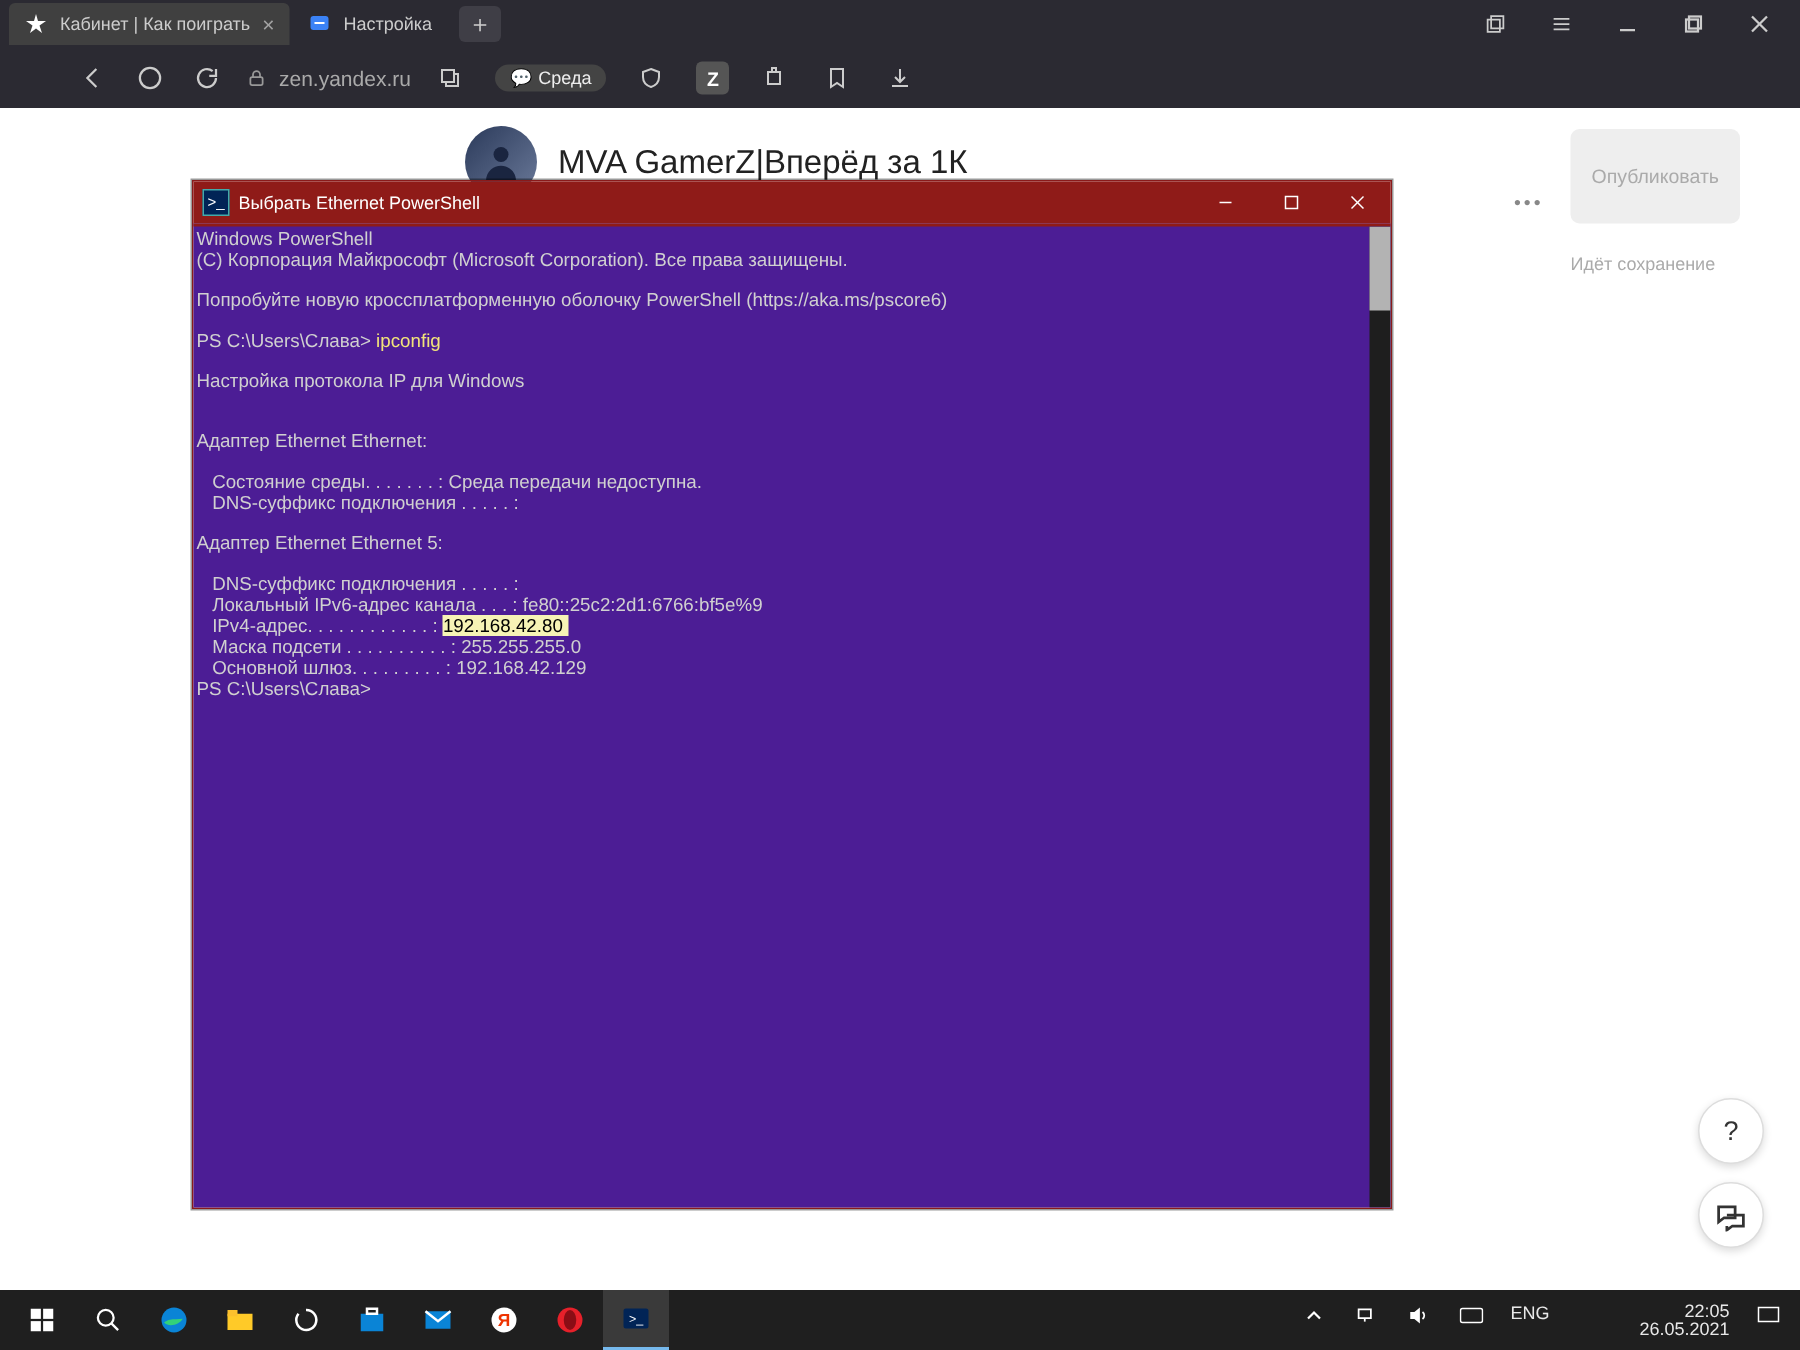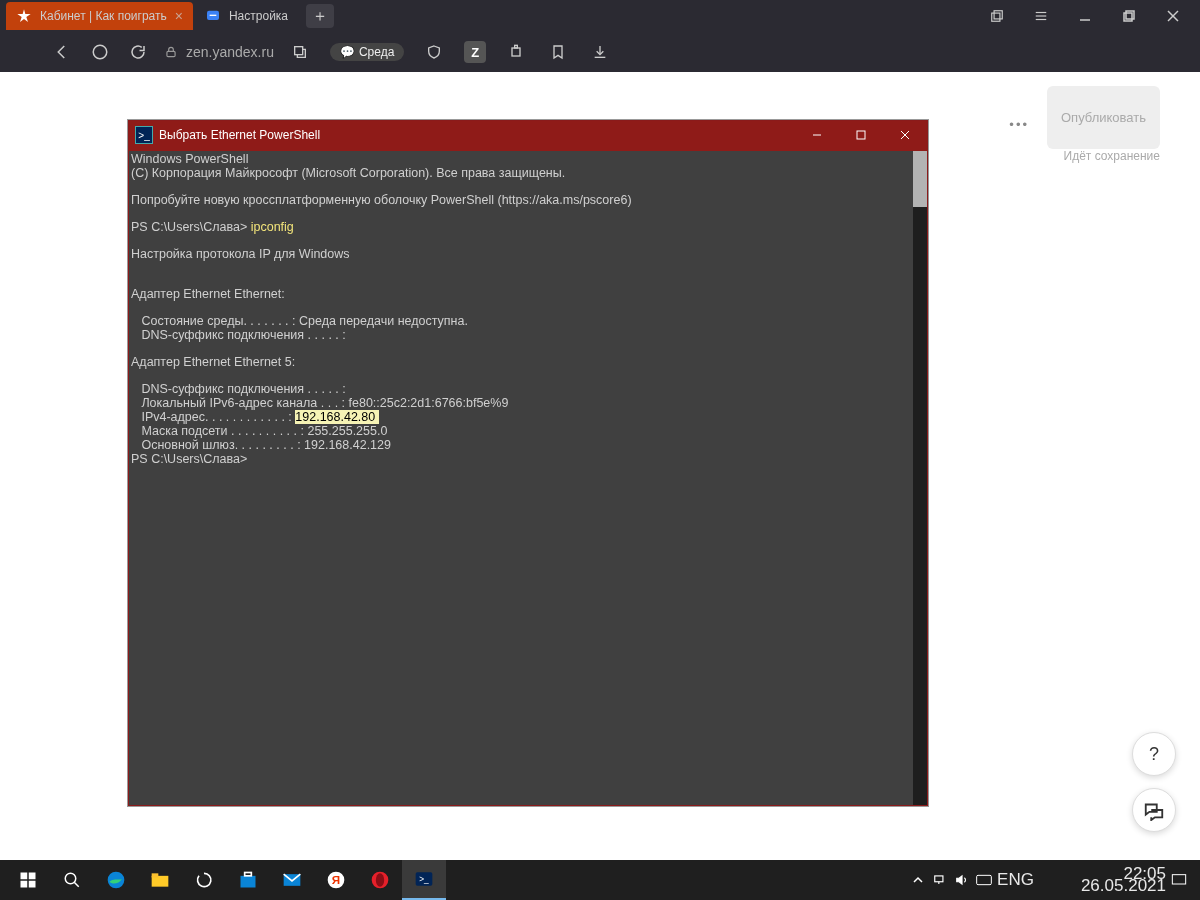--- a/index.html
+++ b/index.html
@@ -2,21 +2,21 @@
 <html><head>
 <meta charset="utf-8">
 <style>
 * { margin: 0; padding: 0; box-sizing: border-box; font-family: "Segoe UI", Arial, sans-serif; }
 html, body { width: 1200px; height: 900px; background: #fff; overflow: hidden; }
 
 
 .browser-chrome { background:#2b2a32; }
 .tab-strip { height:32px; display:flex; align-items:center; padding:0 6px; gap:2px; }
 .tab { height:28px; display:flex; align-items:center; padding:0 10px; gap:8px; color:#ccc; font-size:12px; border-radius:4px 4px 0 0; cursor:pointer; }
-.tab.active { background:#c2410c; }
+.tab.active { background:#404040; }
 .tab .favicon { width:16px; height:16px; display:flex; align-items:center; justify-content:center; }
 .tab .close { font-size:14px; opacity:.7; }
 .newtab { width:28px; height:24px; display:flex; align-items:center; justify-content:center; color:#ccc; background:#3f3e46; border-radius:4px; margin-left:6px; cursor:pointer; }
 .tab-strip-right { margin-left:auto; display:flex; align-items:center; gap:18px; color:#ccc; padding-right:8px; }
 .win-btn { width:26px; height:26px; display:flex; align-items:center; justify-content:center; cursor:pointer; font-size:12px; }
 
 .addr-bar { height:40px; display:flex; align-items:center; padding:0 10px; gap:14px; color:#ccc;margin-left:40px; }
 .addr-bar .nav-btn { width:24px; height:24px; display:flex; align-items:center; justify-content:center; cursor:pointer; }
 .url-box { flex:0 0 auto; display:flex; align-items:center; gap:8px; color:#aaa; font-size:14px; }
 .page-title-center { flex:1; display:flex; justify-content:center; color:#e8e8e8; font-size:15px; }
@@ -36,31 +36,31 @@
 
 .floating-btns { position:absolute; right:24px; bottom:28px; display:flex; flex-direction:column; gap:12px; }
 .fab { width:44px; height:44px; border-radius:50%; background:#fff; border:1px solid #ddd; box-shadow:0 2px 6px rgba(0,0,0,.15); display:flex; align-items:center; justify-content:center; font-size:18px; cursor:pointer; color:#333; }
 
 
 .ps-window { position:absolute; left:128px; top:48px; width:800px; height:686px; border:1px solid #8a1a1a; box-shadow:0 0 0 1px rgba(0,0,0,.4); }
 .ps-titlebar { height:28px; background:#8f1b18; display:flex; align-items:center; color:#fff; font-size:12px; padding-left:6px; }
 .ps-titlebar .ps-ico { width:18px; height:18px; background:#012456; border:1px solid #4aa; margin-right:6px; display:flex; align-items:center; justify-content:center; font-size:10px; color:#fff; }
 .ps-titlebar .spacer { flex:1; }
 .ps-titlebar .tb-btn { width:44px; height:28px; display:flex; align-items:center; justify-content:center; cursor:pointer; }
-.ps-body { height:calc(100% - 28px); background:#404040; color:#d0d0d0; font-family:Consolas,"Courier New",monospace; font-size:12.5px; line-height:13px; padding:2px 4px 2px 2px; position:relative; white-space:pre; overflow:hidden; border-top:2px solid #8f1b18; }
+.ps-body { height:calc(100% - 28px); background:#4c1d95; color:#d0d0d0; font-family:Consolas,"Courier New",monospace; font-size:12.5px; line-height:13px; padding:2px 4px 2px 2px; position:relative; white-space:pre; overflow:hidden; border-top:2px solid #8f1b18; }
 .ps-scroll { position:absolute; right:0; top:0; width:14px; height:100%; background:#1e1e1e; }
 .ps-scroll-thumb { position:absolute; top:0; left:0; width:14px; height:56px; background:#b3b3b3; }
 .cmd-yellow { color:#f2e47a; }
 .hl { background:#f6f3b5; color:#000; }
 
 
 .taskbar { height:40px; background:#1f1f1f; display:flex; align-items:center; padding:0 6px; color:#fff; }
 .tb-icon { width:44px; height:40px; display:flex; align-items:center; justify-content:center; cursor:pointer; }
 .tb-icon.active { background:#3a3a3a; border-bottom:2px solid #76b9ed; }
-.taskbar .tray { margin-left:auto; display:flex; align-items:center; gap:4px; font-size:17px; color:#e8e8e8; padding-right:6px; }
+.taskbar .tray { margin-left:auto; display:flex; align-items:flex-start; gap:17px; font-size:12px; color:#e8e8e8; padding-right:6px; }
 .clock { display:flex; flex-direction:column; align-items:flex-end; line-height:12px;margin-left:43px; }
 .tray-ico { width:18px; height:18px; display:flex; align-items:center; justify-content:center; }
 
 
 svg { display:block; }
 .star-favicon { width:16px; height:16px; }
 </style>
 </head>
 <body>
 
@@ -178,25 +178,34 @@
             <line x1="12" y1="3" x2="12" y2="15"></line>
             <polyline points="7 11 12 16 17 11"></polyline>
             <line x1="4" y1="20" x2="20" y2="20"></line>
           </svg>
         </span>
     </div>
   </div>
 </div>
 
 <div class="page">
+  <div class="zen-header">
+    <div class="avatar">
+      <svg width="30" height="30" viewBox="0 0 24 24">
+          <circle cx="12" cy="8" r="4" fill="#1a2540"></circle>
+          <path d="M4 22c0-5 4-8 8-8s8 3 8 8" fill="#1a2540"></path>
+        </svg>
+    </div>
+    <div class="zen-title">MVA GamerZ|Вперёд за 1К</div>
+  </div>
   <div class="zen-right">
     <span class="more-dots">•••</span>
     <div>
       <div class="publish-btn">Опубликовать</div>
-      <div class="saving" style="margin-top:0;text-align:right">Идёт сохранение</div>
+      <div class="saving" style="margin-top:20px;text-align:left">Идёт сохранение</div>
     </div>
   </div>
 
   <div class="ps-window">
     <div class="ps-titlebar">
       <div class="ps-ico">&gt;_</div>
       <span>Выбрать Ethernet PowerShell</span>
       <div class="spacer"></div>
       <div class="tb-btn">
           <svg width="12" height="12" viewBox="0 0 12 12">

